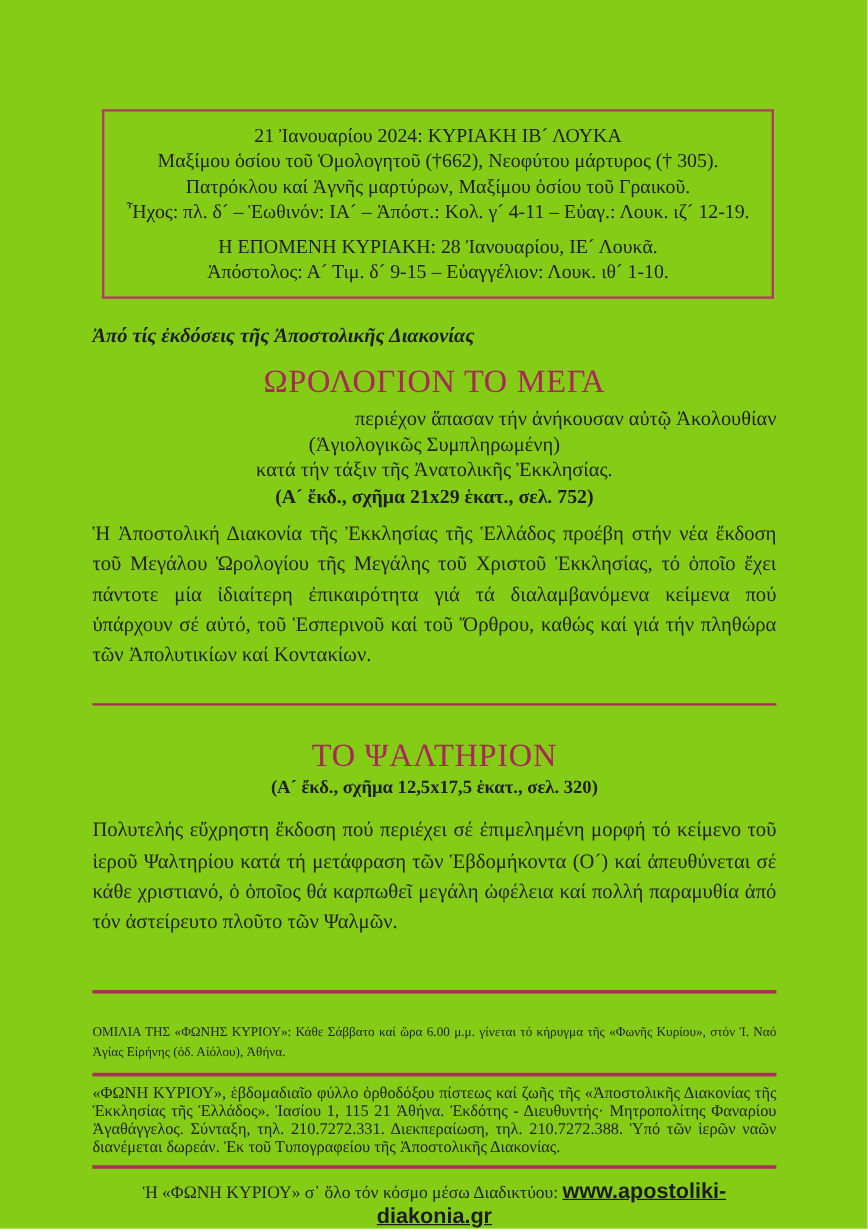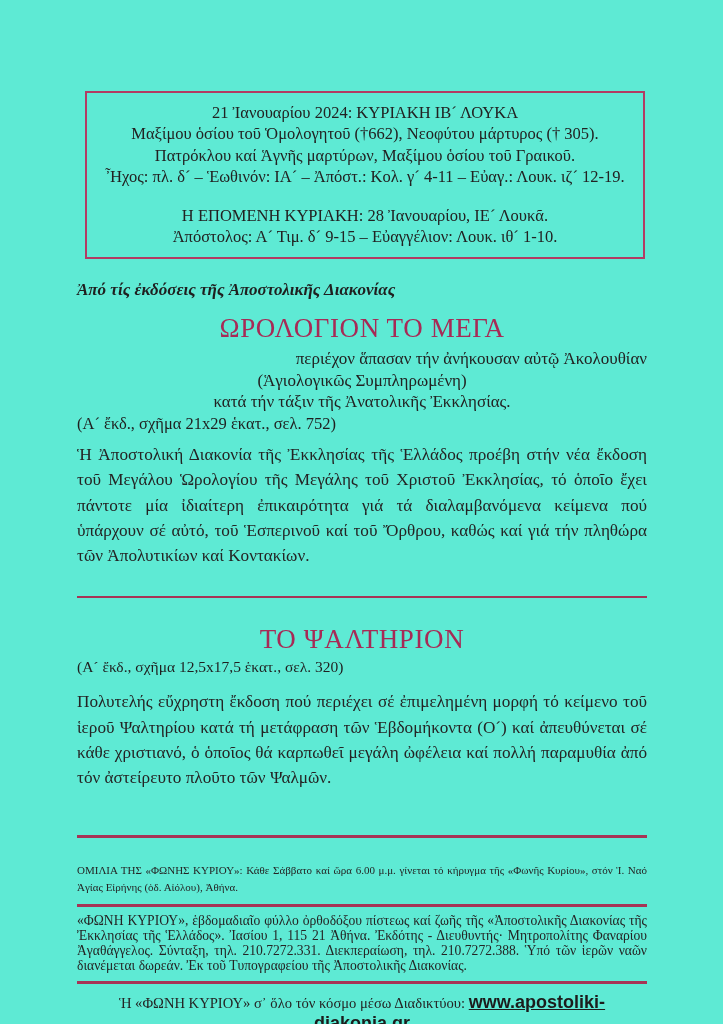--- a/index.html
+++ b/index.html
@@ -4,42 +4,42 @@
 <style>
   html, body {
     margin: 0;
     padding: 0;
     background: #ffffff;
   }
   .page {
     position: relative;
     width: 723px;
     height: 1024px;
-    background: #5eead4;
+    background: #84cc16;
     font-family: "Liberation Serif", "DejaVu Serif", serif;
     color: #2b2b2b;
     overflow: hidden;
   }
   .content {
     position: absolute;
     left: 77px;
     top: 0;
     width: 570px;
   }
   
   .header-box {
     margin: 91px 2px 0 8px;
     border: 2px solid #b23c63;
     padding: 9px 10px 10px 10px;
     text-align: center;
     font-size: 16.5px;
     line-height: 21.4px;
     color: #222222;
   }
-  .header-box .group-b { margin-top: 17px; }
+  .header-box .group-b { margin-top: 7px; }
   
   .intro {
     margin-top: 21px;
     font-weight: bold;
     font-size: 17px;
     color: #1f1f1f;
     font-style: italic;
   }
   .book-title {
     margin: 13px 0 0 0;
@@ -50,21 +50,22 @@
     color: #a72a56;
   }
   .subtitle {
     text-align: center;
     font-size: 17px;
     line-height: 21.5px;
     color: #222222;
   }
   .subtitle.first { margin-top: 4px; text-align: right; }
   .edition {
-    font-weight: normal;
+    text-align: center;
+    font-weight: bold;
     font-size: 16.5px;
     margin-top: 1px;
     color: #1f1f1f;
   }
   .edition.small { font-size: 15.5px; margin-top: 3px; }
   .desc {
     margin: 8px 0 0 0;
     text-align: justify;
     font-size: 17.2px;
     line-height: 25.3px;

